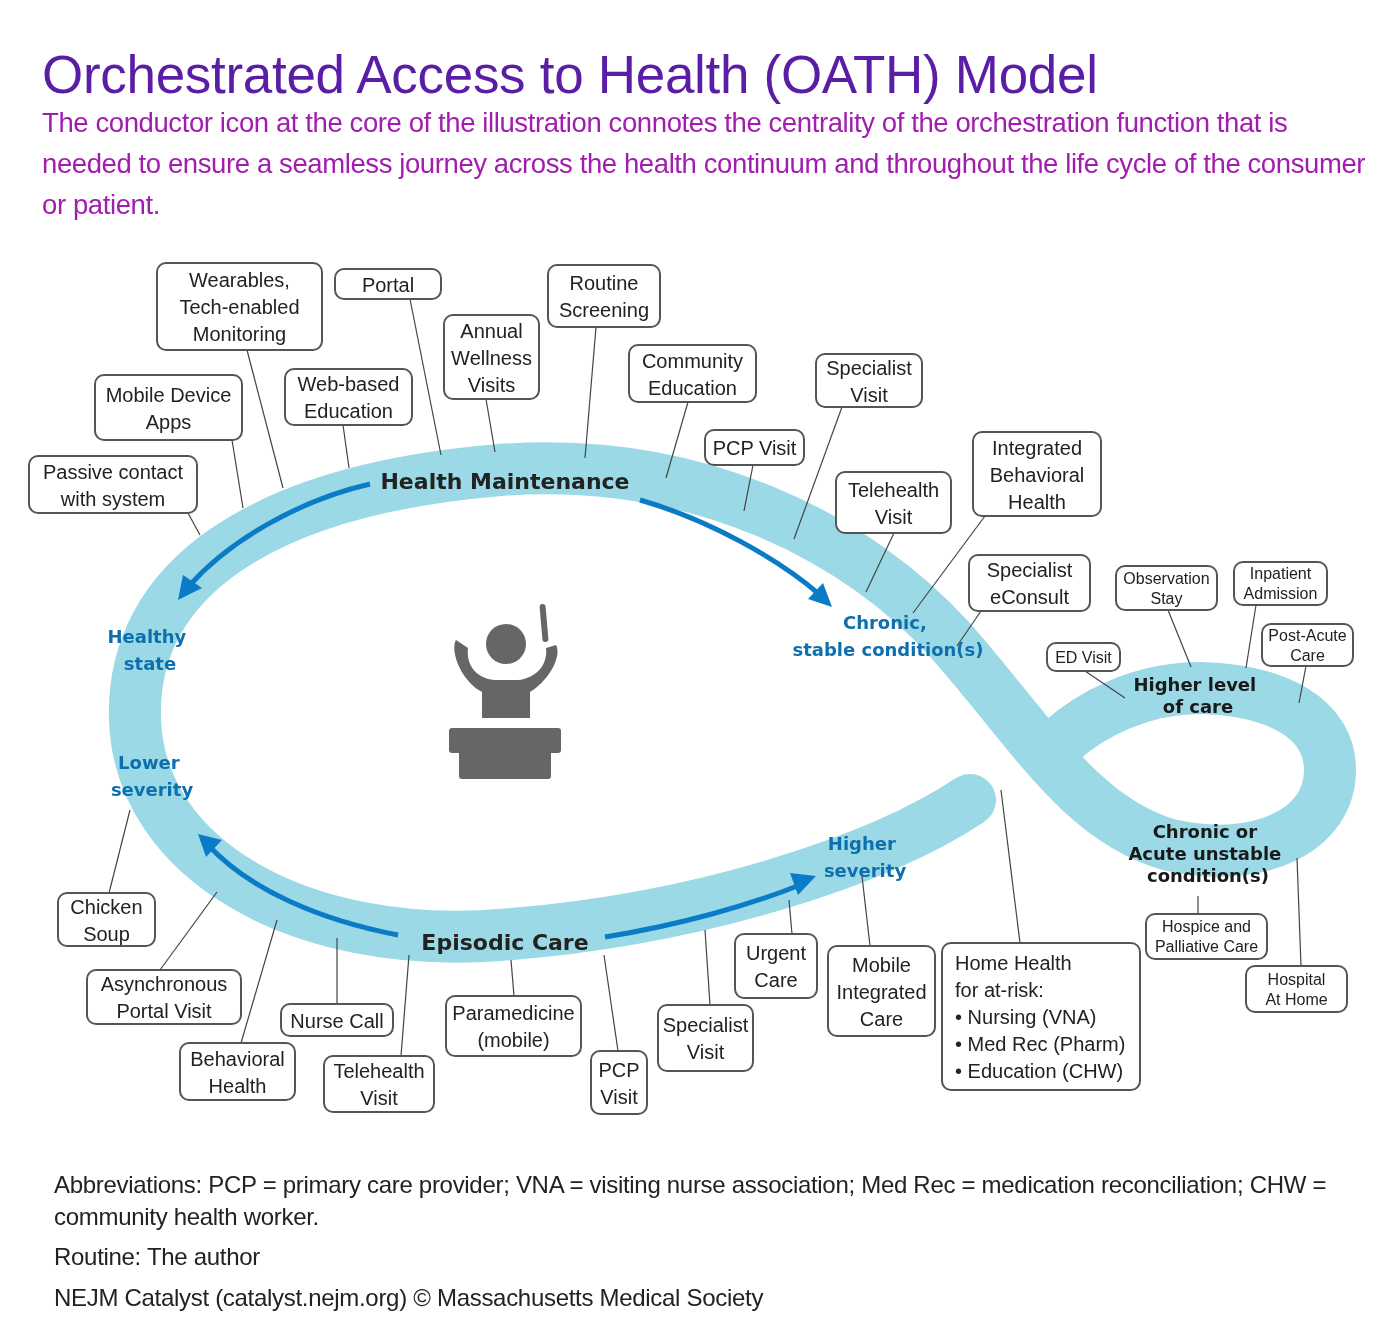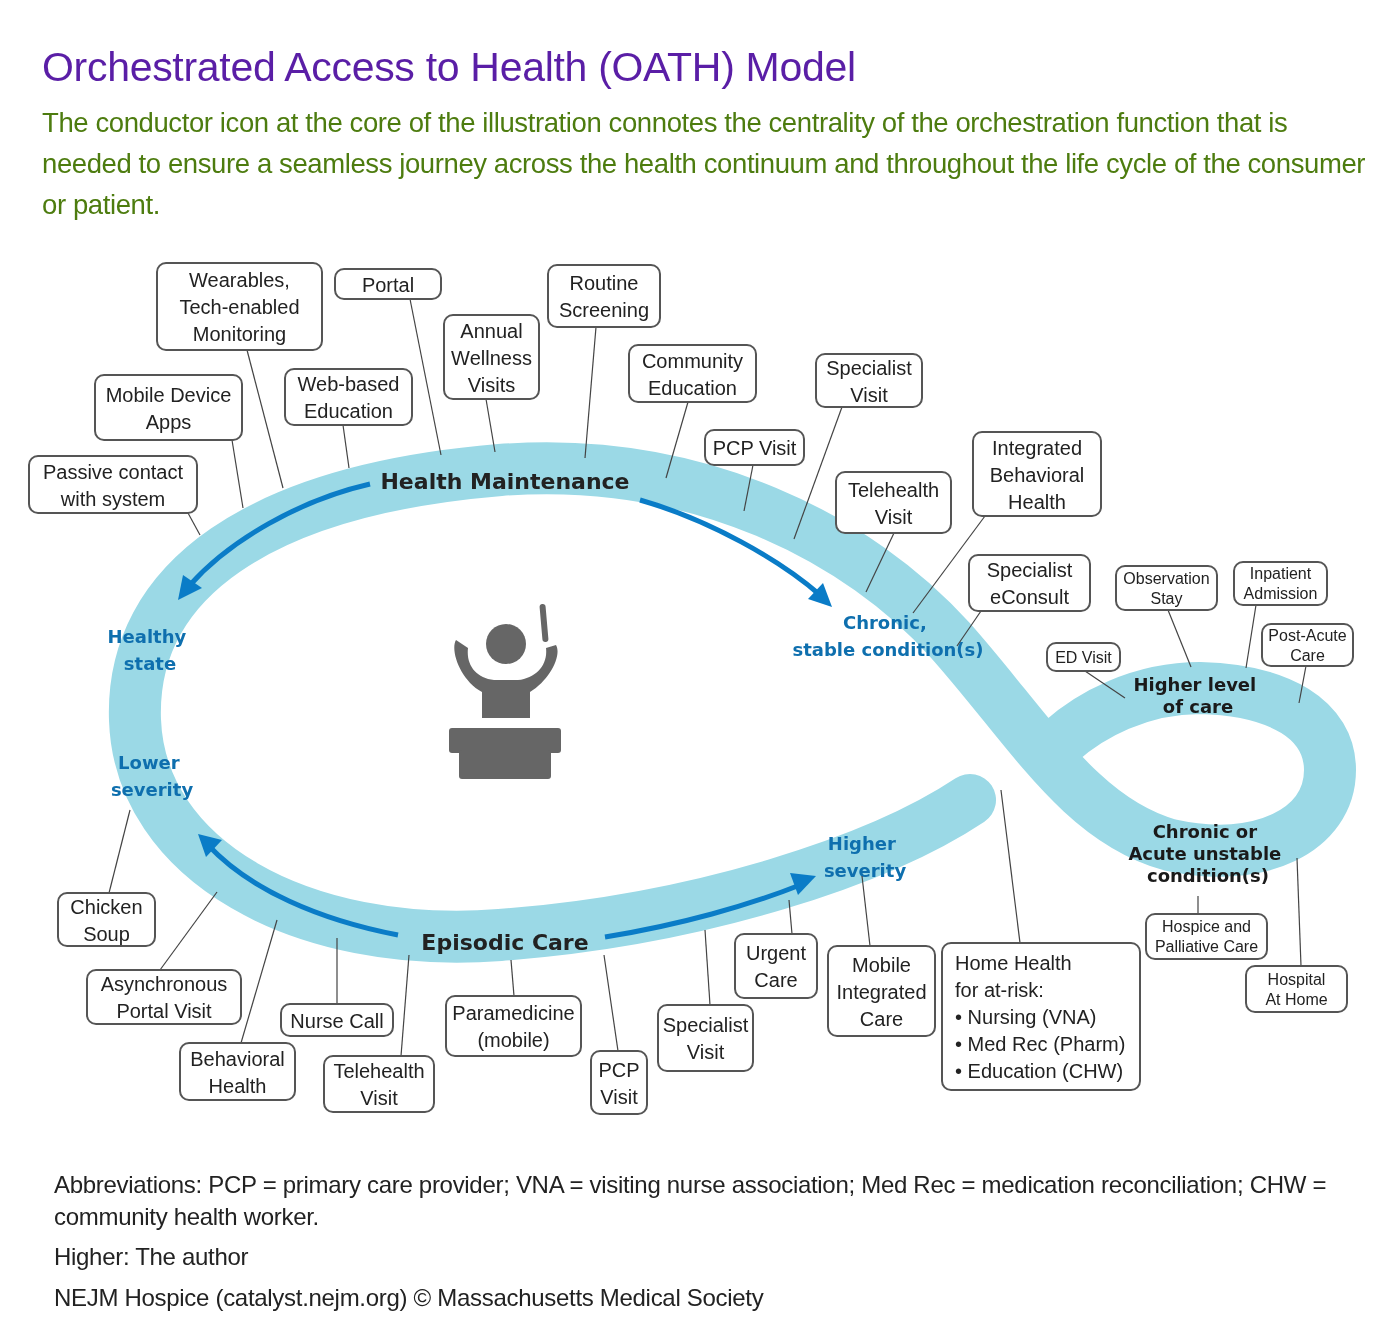--- a/index.html
+++ b/index.html
@@ -1,18 +1,18 @@
 <!DOCTYPE html>
 <html><head>
 <meta charset="utf-8">
 <style>
   html, body { margin: 0; padding: 0; background: #ffffff; }
   body { width: 1382px; height: 1328px; position: relative; overflow: hidden; font-family: "Liberation Sans", "DejaVu Sans", sans-serif; color: #222; }
-  .title { position: absolute; left: 42px; top: 44px; font-size: 41px; color: #5a1ea6; letter-spacing: -0.3px; font-weight: normal; margin: 0; }
-  .subtitle { position: absolute; left: 42px; top: 102px; width: 1330px; font-size: 27.5px; line-height: 41px; color: #4d7c0f; letter-spacing: -0.4px; margin: 0; }
+  .title { position: absolute; left: 42px; top: 44px; font-size: 53px; color: #5a1ea6; letter-spacing: -0.3px; font-weight: normal; margin: 0; }
+  .subtitle { position: absolute; left: 42px; top: 102px; width: 1330px; font-size: 27.5px; line-height: 41px; color: #a21caf; letter-spacing: -0.4px; margin: 0; }
   svg.diagram { position: absolute; left: 0; top: 0; }
   .footer { position: absolute; left: 42px; font-size: 24px; color: #222; letter-spacing: -0.3px; line-height: 32px; margin: 12px; }
   .box { fill: #ffffff; stroke: #555; stroke-width: 2; }
   .lead { stroke: #444; stroke-width: 1.2; fill: none; }
   .boxtext { font-family: "Liberation Sans", sans-serif; font-size: 20px; fill: #222; }
   .boxtext-sm { font-family: "Liberation Sans", sans-serif; font-size: 16px; fill: #222; }
   .stage { font-family: "DejaVu Sans", sans-serif; font-weight: bold; font-size: 22px; fill: #222; }
   .stage-sm { font-family: "DejaVu Sans", sans-serif; font-weight: bold; font-size: 18px; fill: #1a1a1a; }
   .blue { font-family: "DejaVu Sans", sans-serif; font-weight: bold; font-size: 18px; fill: #0e6fae; }
   .band { fill: none; stroke: #9bd9e6; stroke-linecap: round; }
@@ -231,14 +231,14 @@
         <text class="boxtext" text-anchor="middle"><tspan x="881.5" y="971.56">Mobile</tspan><tspan x="881.5" y="998.56">Integrated</tspan><tspan x="881.5" y="1025.56">Care</tspan></text>
       </g>
       <g>
         <rect class="box" x="942" y="943" width="198" height="147" rx="9"></rect>
         <text class="boxtext" text-anchor="start"><tspan x="955" y="970.06">Home Health</tspan><tspan x="955" y="997.06">for at-risk:</tspan><tspan x="955" y="1024.06">• Nursing (VNA)</tspan><tspan x="955" y="1051.06">• Med Rec (Pharm)</tspan><tspan x="955" y="1078.06">• Education (CHW)</tspan></text>
       </g>
     </g>
 </svg>
 
 <p class="footer" style="top:1157px; width:1290px;">Abbreviations: PCP = primary care provider; VNA = visiting nurse association; Med Rec = medication reconciliation; CHW = community health worker.</p>
-<p class="footer" style="top:1229px;">Higher: The author</p>
-<p class="footer" style="top:1270px;">NEJM Hospice (catalyst.nejm.org) © Massachusetts Medical Society</p>
+<p class="footer" style="top:1229px;">Routine: The author</p>
+<p class="footer" style="top:1270px;">NEJM Catalyst (catalyst.nejm.org) © Massachusetts Medical Society</p>
 
 </body></html>

